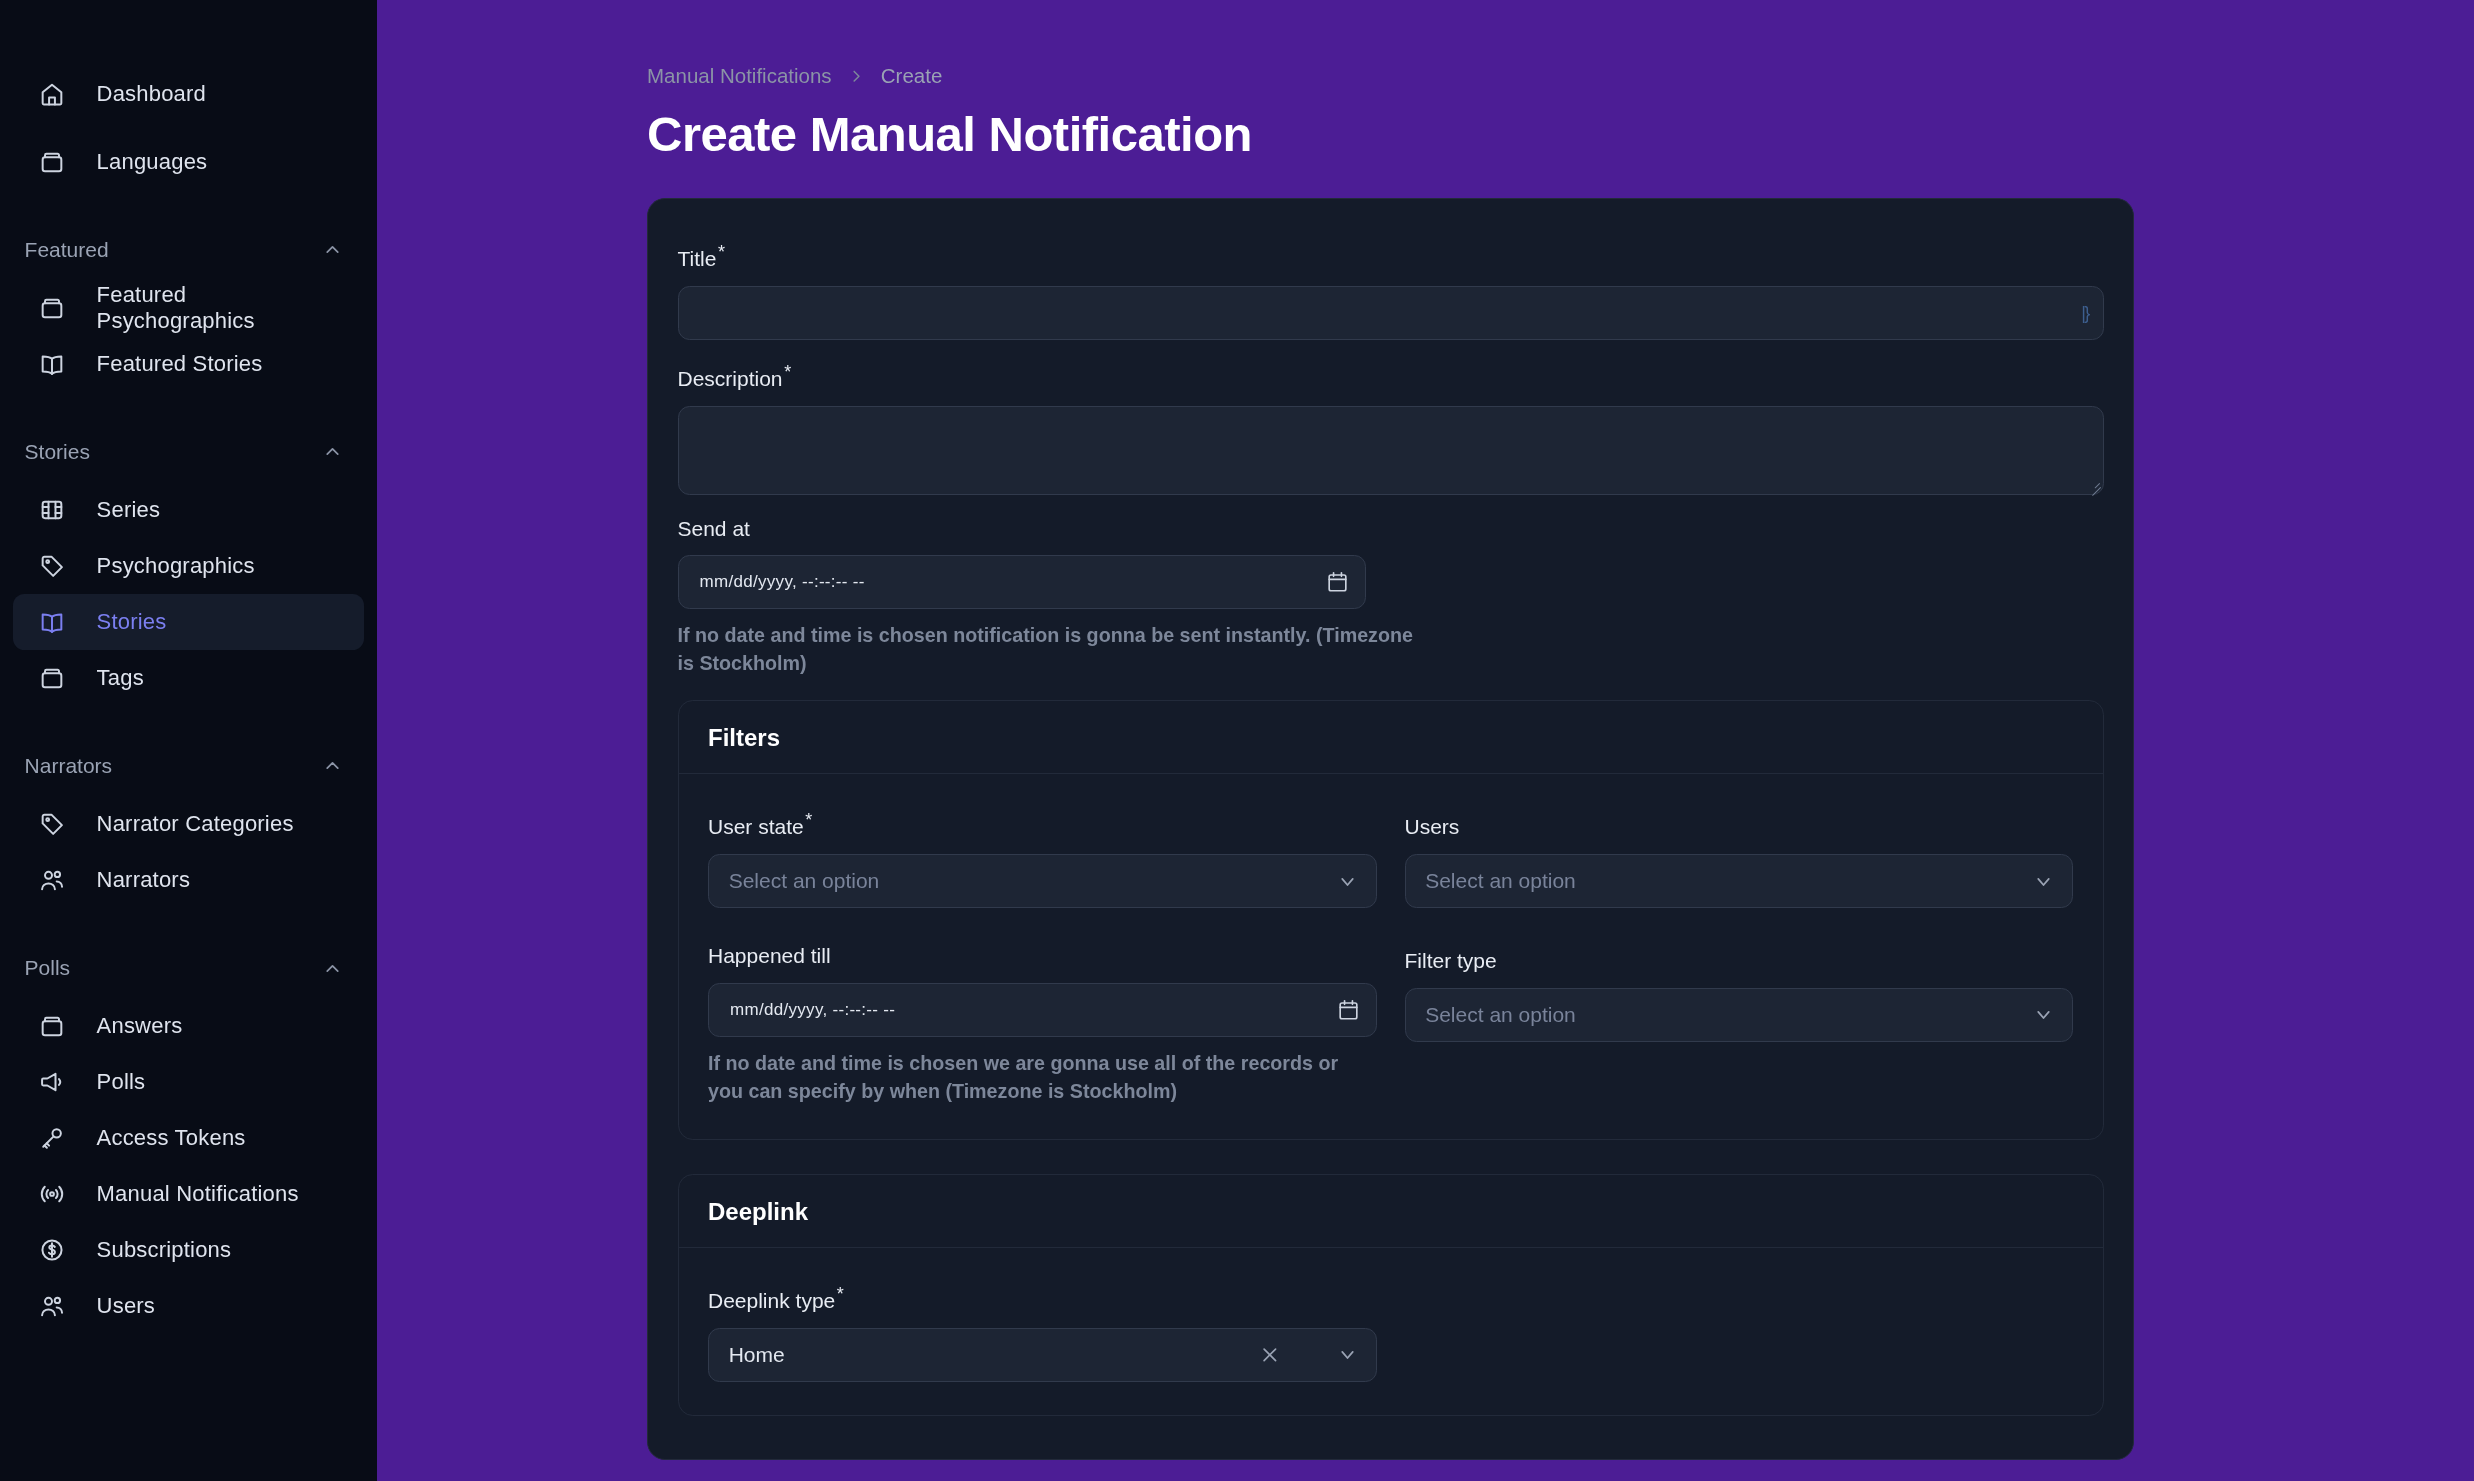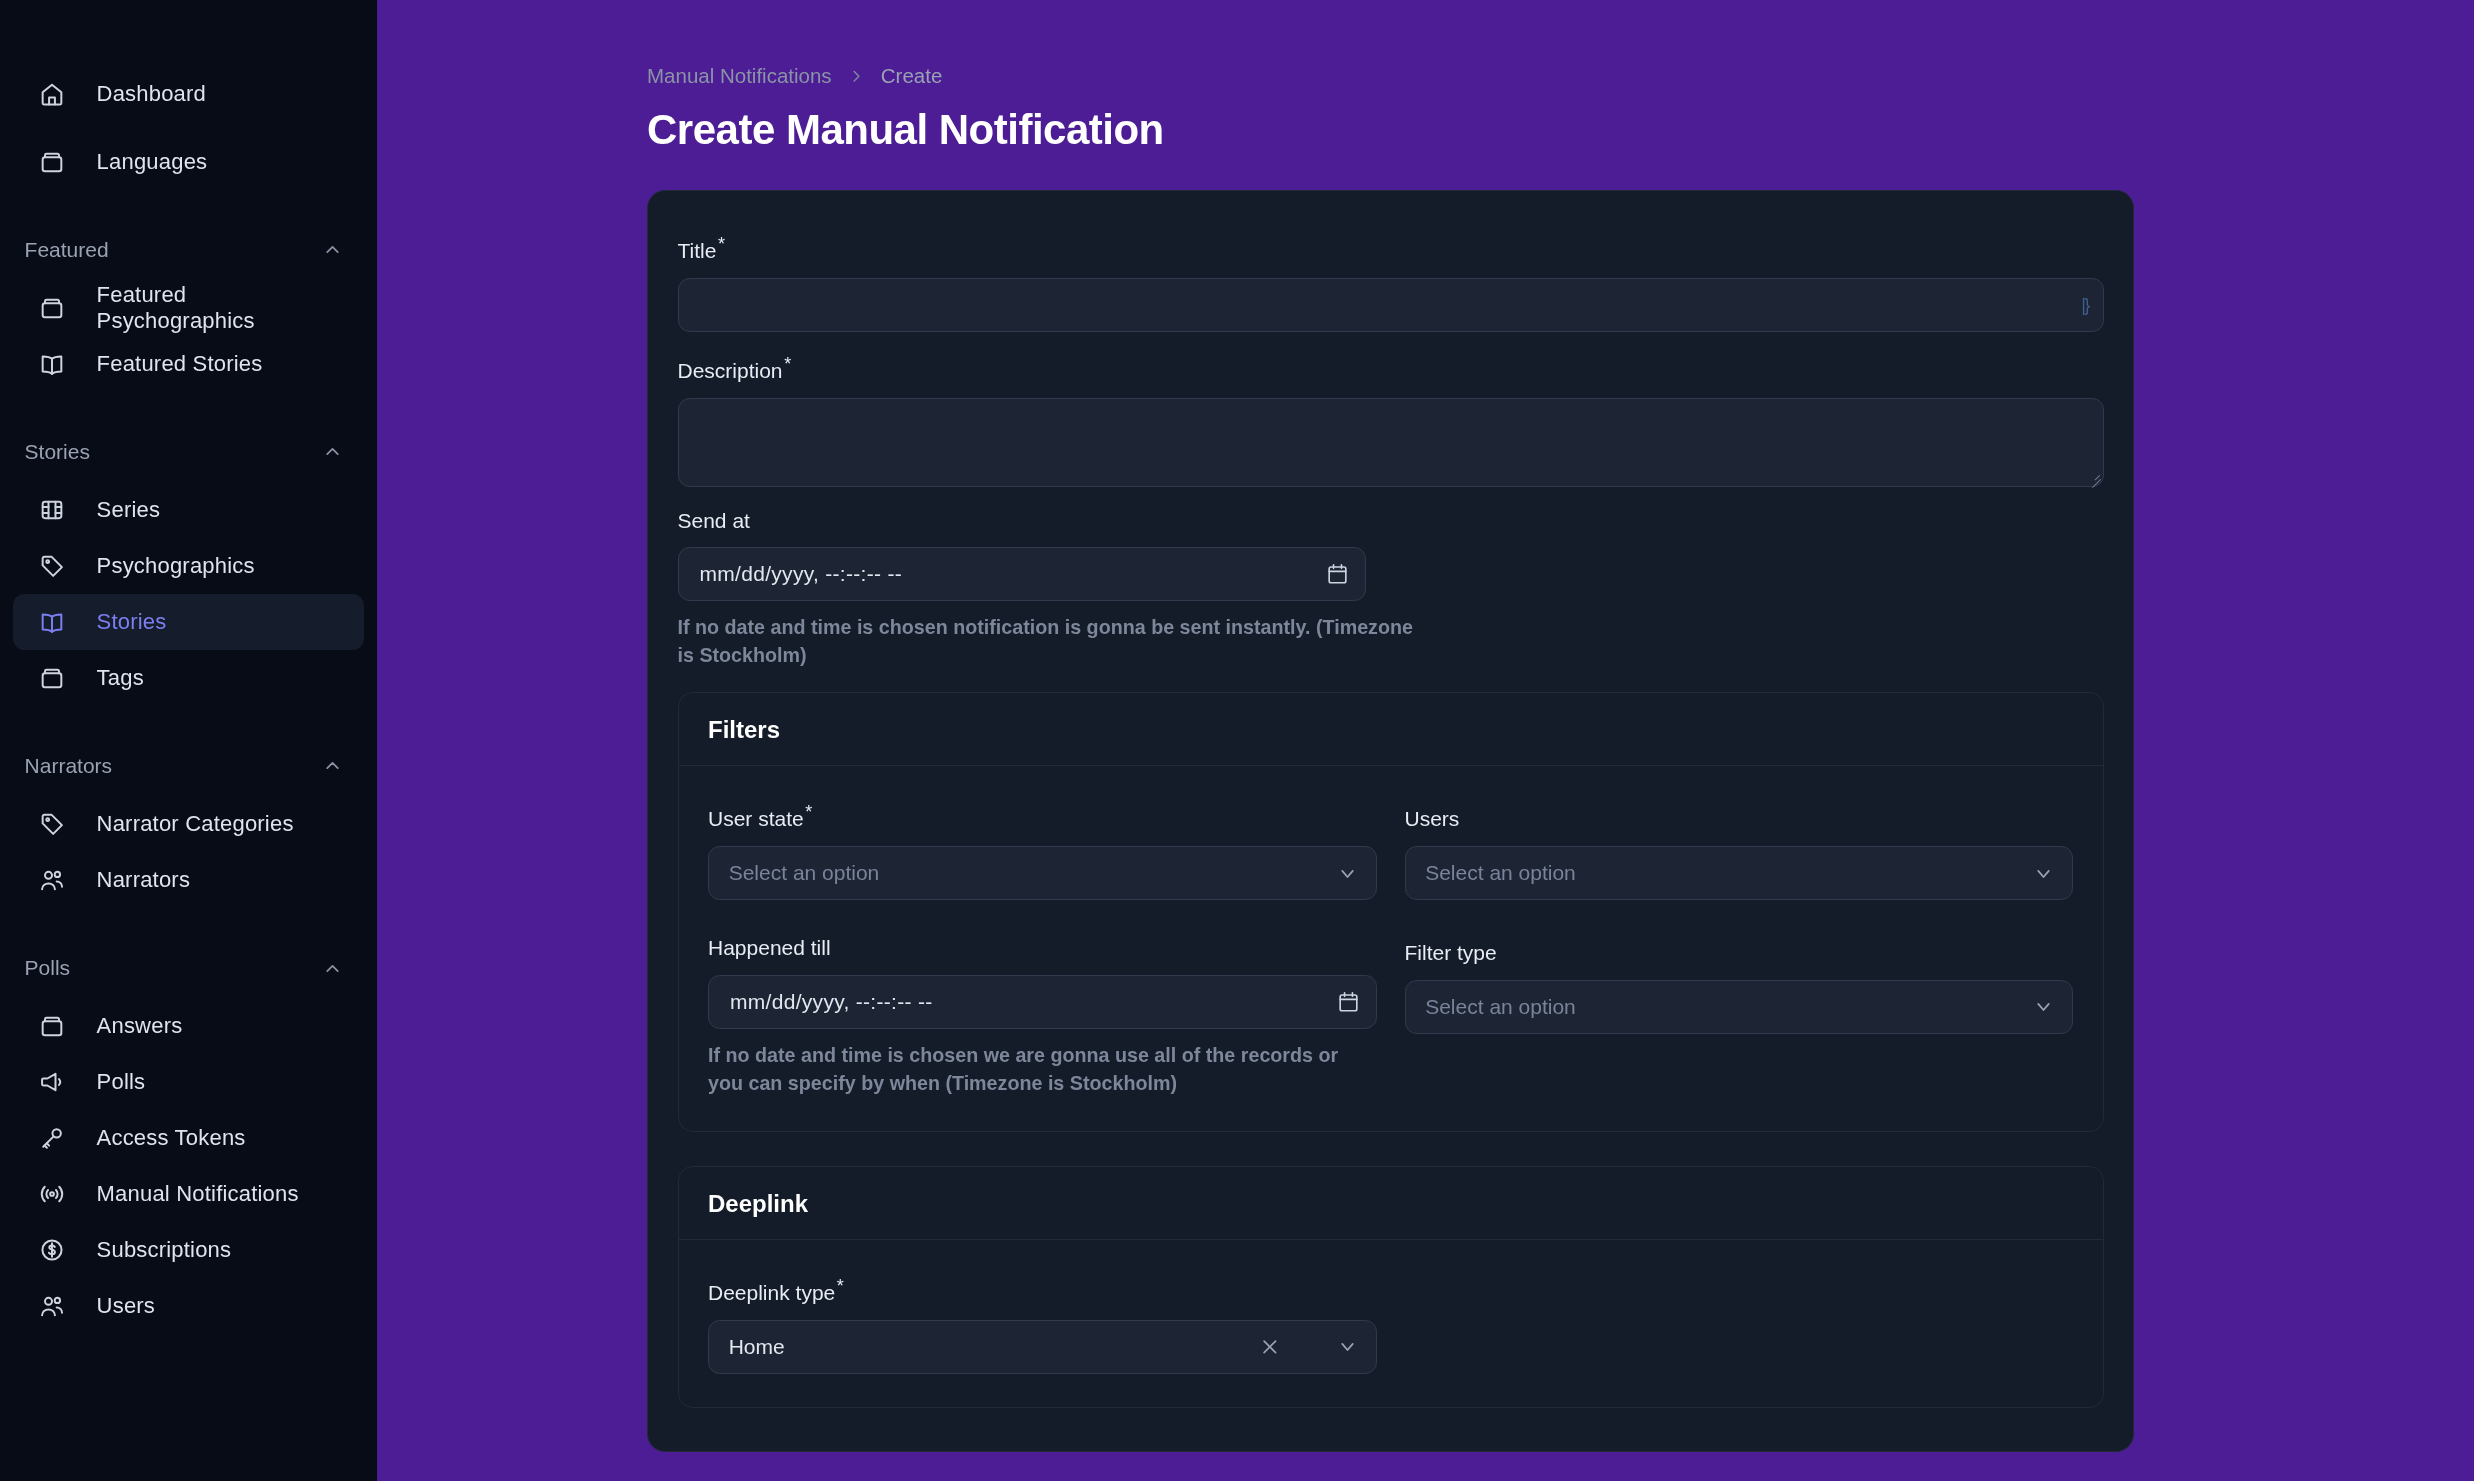--- a/index.html
+++ b/index.html
@@ -83,21 +83,21 @@
     color: #8b94a6;
     font-size: 20.5px;
     margin-bottom: 18px;
   }
   .breadcrumb .sep svg { display:block; width: 16.4px; height: 16.4px; }
   .crumb { cursor: pointer; }
   .crumb.current { color: #9aa3b4; }
 
   .page-title {
     color: #ffffff;
-    font-size: 42px;
+    font-size: 49px;
     font-weight: 700;
     letter-spacing: -0.5px;
     margin-bottom: 36px;
   }
 
   .card {
     width: 1487px;
     background: #141b29;
     border: 0.8px solid #222a3a;
     border-radius: 18px;
@@ -170,21 +170,21 @@
     transform: rotate(-45deg);
   }
   .resize-grip i:nth-child(1) { bottom: 3.3px;  width: 11.5px; }
   .resize-grip i:nth-child(2) { bottom: 7.4px;  width: 6.6px; }
 
   .date-input {
     width: 688px;
     position: relative;
   }
   .date-input .input { padding-right: 51px; }
-  .date-text { color: #e3e8f0; font-size: 21px; letter-spacing: 0.3px; }
+  .date-text { color: #e3e8f0; font-size: 17px; letter-spacing: 0.3px; }
   .cal-btn {
     position: absolute;
     right: 18px; top: 50%;
     transform: translateY(-50%);
     width: 21px; height: 23px;
     cursor: pointer;
   }
   .cal-btn svg { display:block; width:21px; height:23px; }
 
   .help {

